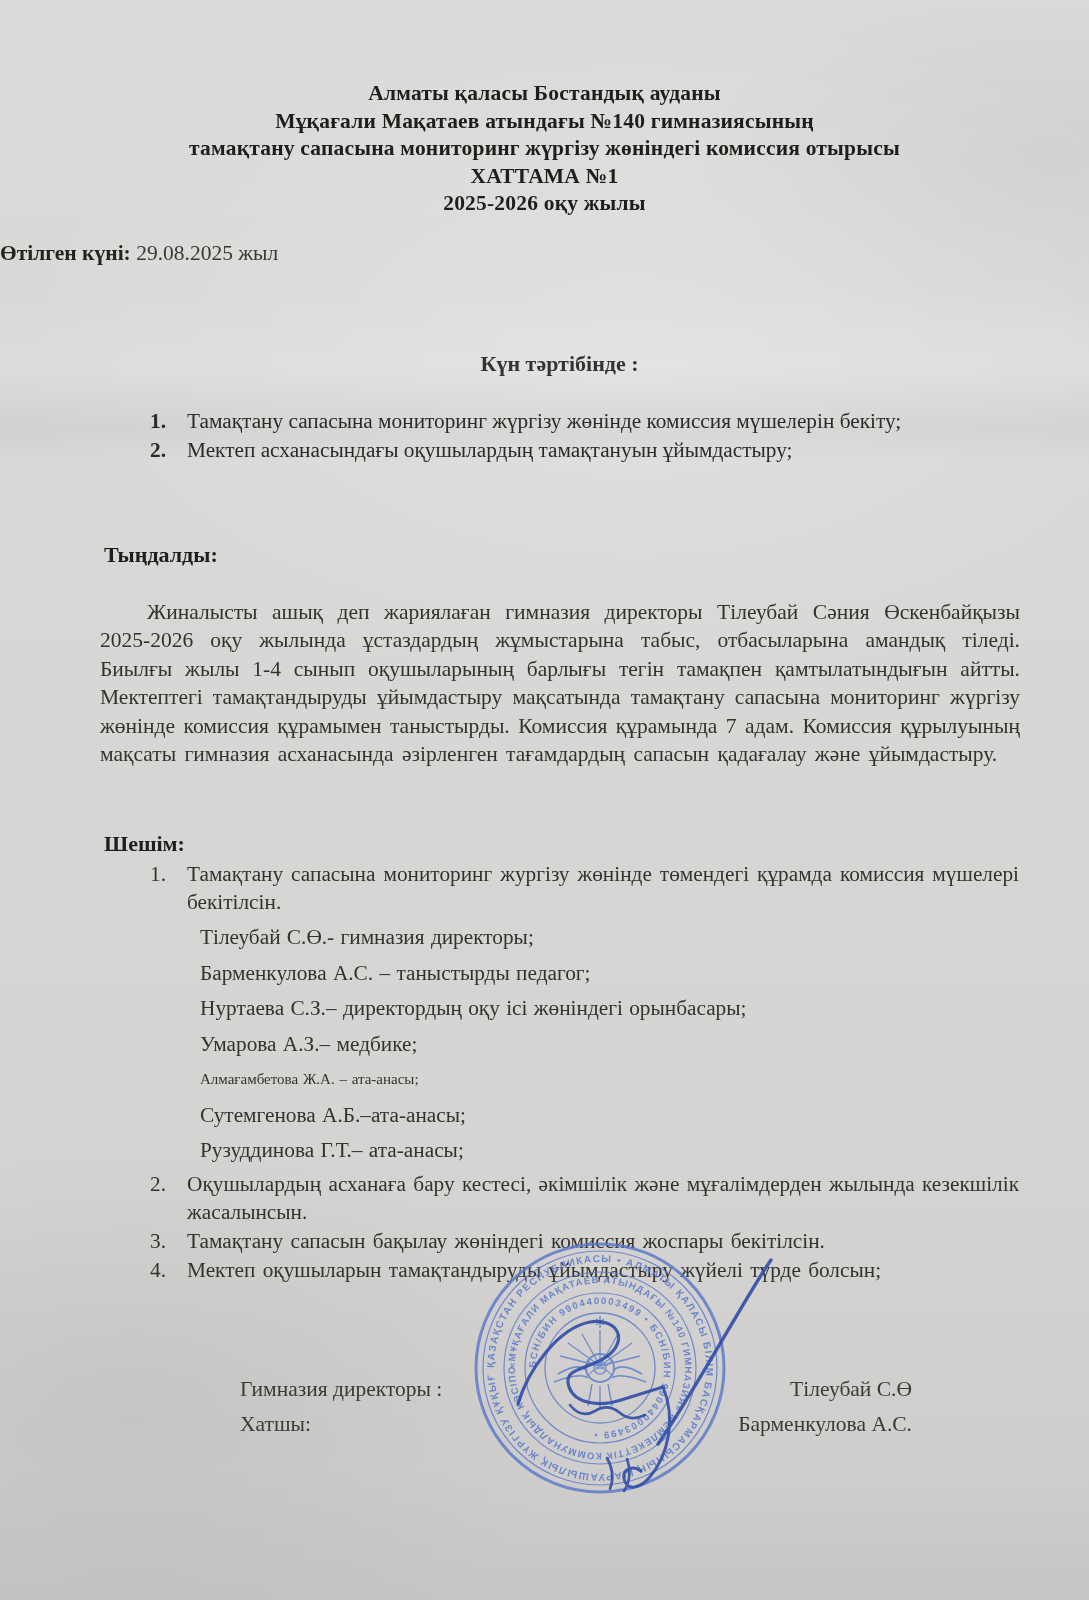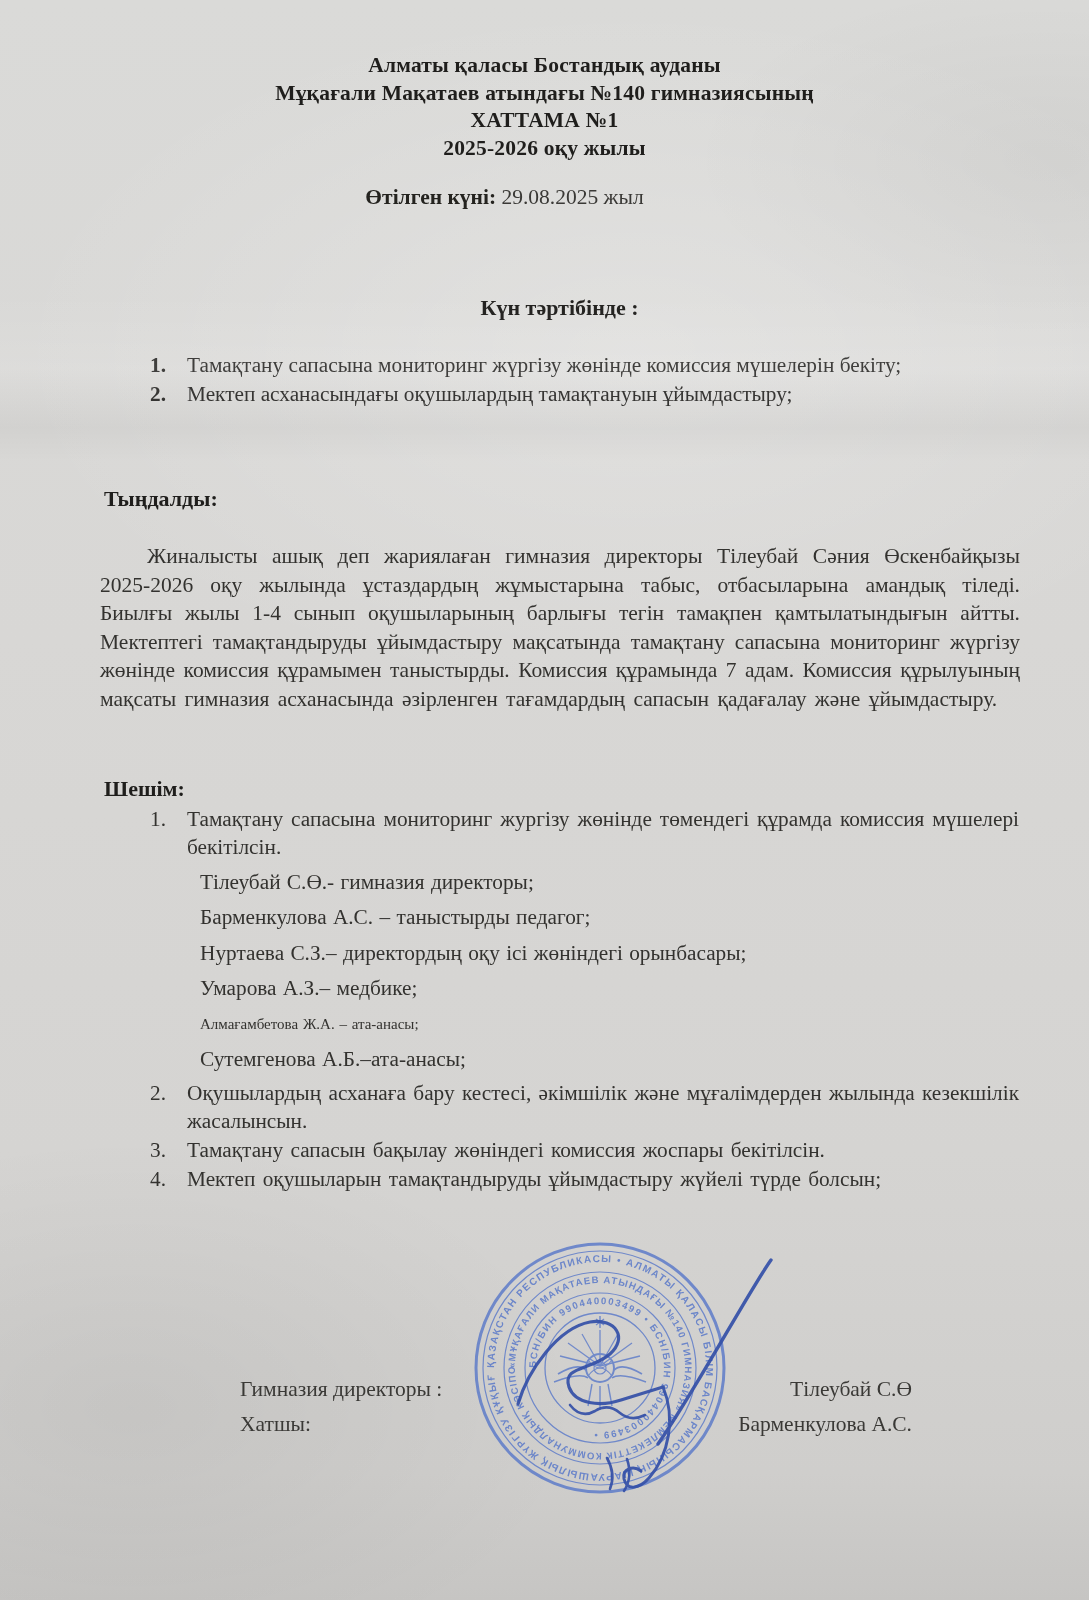--- a/index.html
+++ b/index.html
@@ -14,24 +14,24 @@
       radial-gradient(ellipse 700px 420px at 12% 88%, rgba(0,0,0,.05), rgba(0,0,0,0) 65%),
       radial-gradient(ellipse 600px 300px at 96% 10%, rgba(0,0,0,.04), rgba(0,0,0,0) 60%),
       linear-gradient(180deg,#dadad8 0%,#d8d7d5 40%,#d5d4d2 72%,#cfcecc 92%,#c6c5c3 100%);
     overflow:hidden;
   }
   .page::after{ 
     content:"";position:absolute;left:0;top:292px;width:100%;height:170px;
     background:linear-gradient(180deg,rgba(255,255,255,0),rgba(255,255,255,.10) 45%,rgba(0,0,0,.03) 80%,rgba(0,0,0,0));
     pointer-events:none;
   }
-  .hdr{padding-top:52px;text-align:center;font-weight:bold;color:#1f1e1c;
+  .hdr{padding-top:80px;text-align:center;font-weight:bold;color:#1f1e1c;
        font-size:21.5px;line-height:27.5px;letter-spacing:.2px;}
   .hdr div{white-space:nowrap;}
-  .date-line{margin-top:23px;padding-right:80px;text-align:center;font-size:21.5px;color:#3a3936;}
+  .date-line{margin-top:23px;padding-right:80px;text-align:left;font-size:21.5px;color:#3a3936;}
   .date-line .lbl{font-weight:bold;color:#24231f;}
   .agenda-title{margin-top:85px;text-align:center;font-weight:bold;font-size:22px;color:#1f1e1c;padding-left:30px;}
   ol.plist{margin:30px 70px 0 150px;padding:0;font-size:21.3px;line-height:28px;}
   ol.plist li{list-style:none;position:relative;padding-left:37px;margin:0 0 1px 0;}
   ol.plist li .num{position:absolute;left:0;top:0;}
   ol.agenda li .num{font-weight:bold;}
   .sec-title{margin:0 0 0 104px;font-weight:bold;font-size:22px;color:#1f1e1c;}
   .heard-title{margin-top:78px;}
   .heard-para{margin:30px 69px 0 100px;font-size:21.5px;line-height:28.6px;
               text-align:justify;text-indent:47px;word-spacing:3px;color:#33322f;}
@@ -50,20 +50,21 @@
   .stamp-text.inner{font-size:9.6px;letter-spacing:1.6px;}
 </style>
 </head>
 <body>
 
 <div class="page">
 
   <div class="hdr">
     <div>Алматы қаласы Бостандық ауданы</div>
     <div>Мұқағали Мақатаев атындағы №140 гимназиясының</div>
+    <div>тамақтану сапасына мониторинг жүргізу жөніндегі комиссия отырысы</div>
     <div>ХАТТАМА №1</div>
     <div>2025-2026 оқу жылы</div>
   </div>
 
   <div class="date-line"><span class="lbl">Өтілген күні:</span><span> 29.08.2025 жыл</span></div>
 
   <div class="agenda-title">Күн тәртібінде :</div>
 
   <ol class="plist agenda">
     <li><span class="num">1.</span><span>Тамақтану сапасына мониторинг жүргізу жөнінде комиссия мүшелерін бекіту;</span></li>
@@ -79,20 +80,21 @@
   <ol class="plist decision">
     <li>
       <span class="num">1.</span><span>Тамақтану сапасына мониторинг жургізу жөнінде төмендегі құрамда комиссия мүшелері бекітілсін.</span>
       <div class="members">
         <div>Тілеубай С.Ө.- гимназия директоры;</div>
         <div>Барменкулова А.С. – таныстырды педагог;</div>
         <div>Нуртаева С.З.– директордың оқу ісі жөніндегі орынбасары;</div>
         <div>Умарова А.З.– медбике;</div>
         <div class="m-small">Алмағамбетова  Ж.А. – ата-анасы;</div>
         <div>Сутемгенова А.Б.–ата-анасы;</div>
+        <div>Рузуддинова Г.Т.– ата-анасы;</div>
       </div>
     </li>
     <li><span class="num">2.</span><span>Оқушылардың асханаға бару кестесі, әкімшілік және мұғалімдерден жылында кезекшілік жасалынсын.</span></li>
     <li><span class="num">3.</span><span>Тамақтану сапасын бақылау жөніндегі комиссия жоспары бекітілсін.</span></li>
     <li><span class="num">4.</span><span>Мектеп оқушыларын тамақтандыруды ұйымдастыру жүйелі түрде болсын;</span></li>
   </ol>
 
   <div class="sig-block">
     <div class="sig-row">
       <span>Гимназия директоры :</span>

